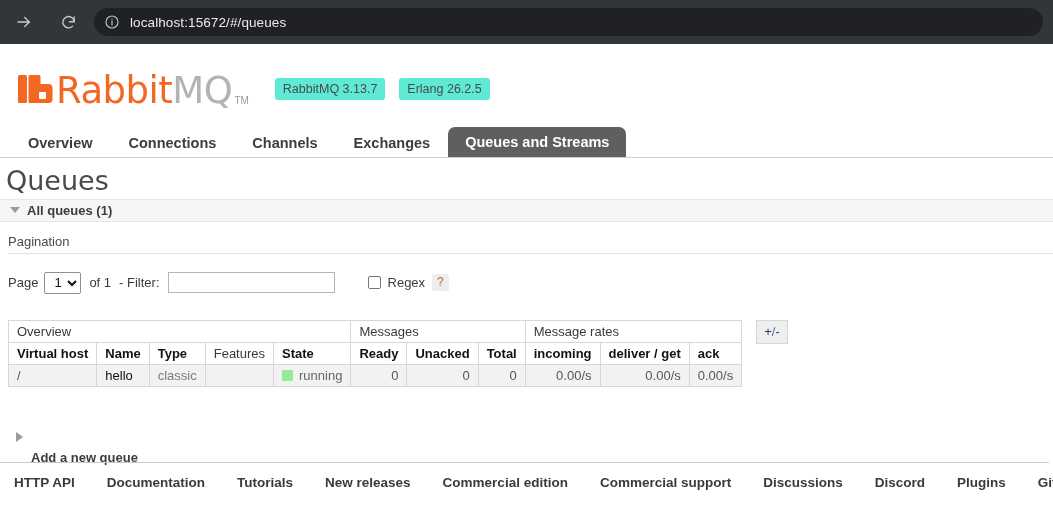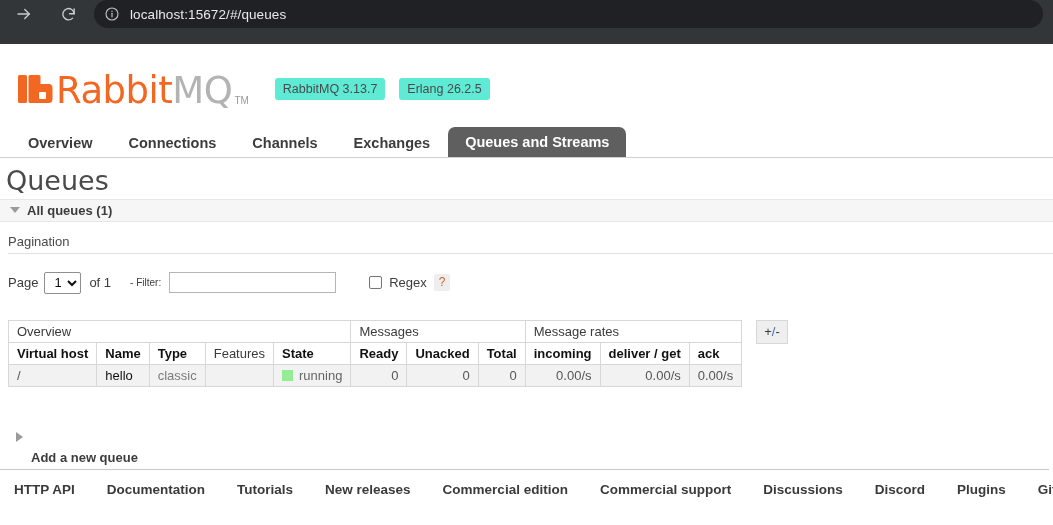--- a/index.html
+++ b/index.html
@@ -11,21 +11,21 @@
     overflow: hidden;
     background: #ffffff;
     font-family: "Liberation Sans", sans-serif;
   }
 
   
   .browser-bar {
     height: 44px;
     background: #323639;
     display: flex;
-    align-items: flex-start;
+    align-items: center;
     padding: 0 10px;
   }
   .nav-btn {
     width: 28px; height: 28px;
     display: flex; align-items: center; justify-content: center;
     color: #c9ccce;
     flex: none;
     margin-right: 4px;
   }
   .nav-btn svg { display:block; }
@@ -195,21 +195,21 @@
     font-family: "Liberation Sans", sans-serif;
     font-size: 13px;
     height: 22px;
     padding: 1px 2px 1px 5px;
     border: 1px solid #8f8f8f;
     border-radius: 2px;
     background: #ffffff;
     color: #111;
   }
   .of-label { margin: 0 8px 0 8px; font-size: 13px; }
-  .filter-label { margin-right: 8px; font-size: 10px; margin-left: 11px; }
+  .filter-label { margin-right: 8px; font-size: 13px; }
   .filter-input {
     width: 167px;
     height: 21px;
     border: 1px solid #b5b5b5;
     background: #ffffff;
     font-size: 13px;
     padding: 1px 4px;
     font-family: "Liberation Sans", sans-serif;
   }
   .regex-wrap {
@@ -317,21 +317,21 @@
     font-weight: bold;
     color: #3c3c3c;
     margin-top: 40px;
   }
 
   
   .footer {
     position: absolute;
     left: 0; right: 4px;
     bottom: 0;
-    height: 56px;
+    height: 63px;
     border-top: 1px solid #c9c9c9;
     display: flex;
     align-items: flex-start;
     padding-top: 12px;
     padding-left: 14px;
   }
   .footer a {
     font-size: 13.5px;
     font-weight: bold;
     color: #3a3a3a;

